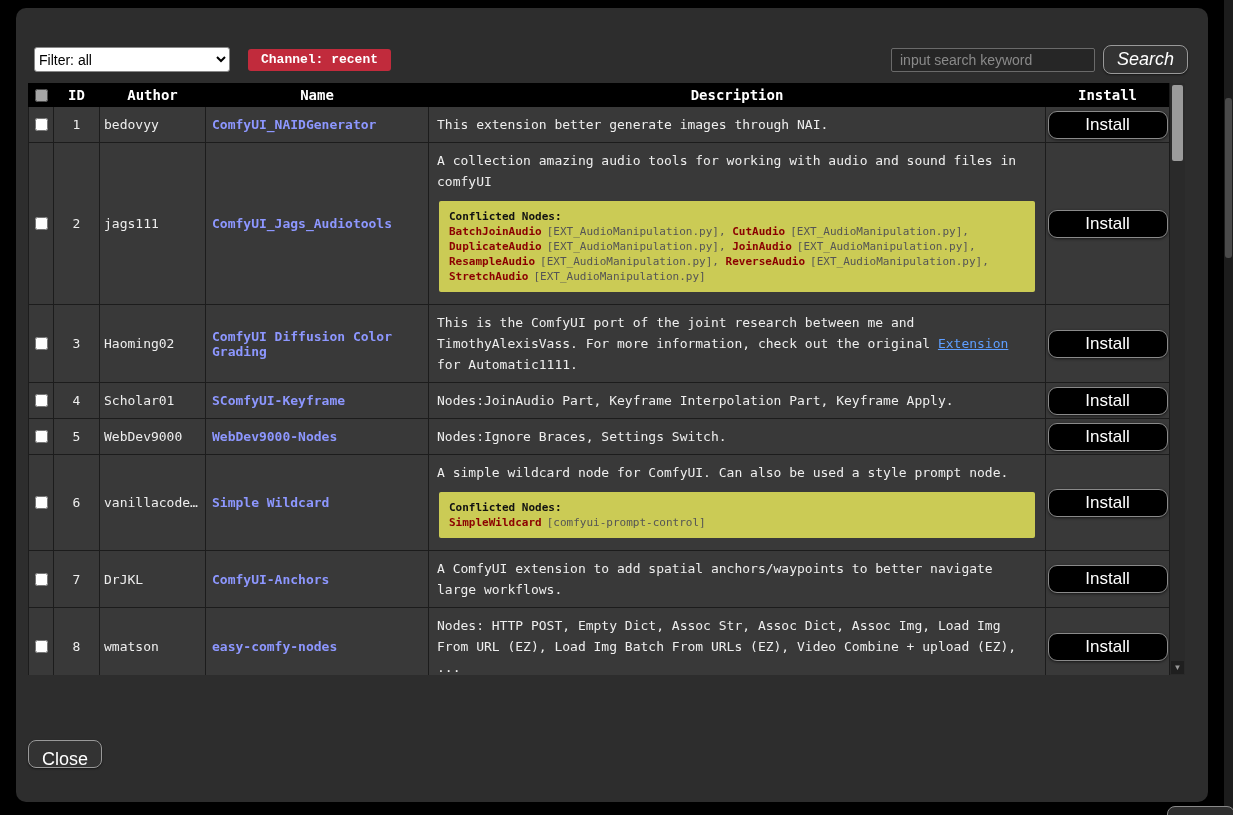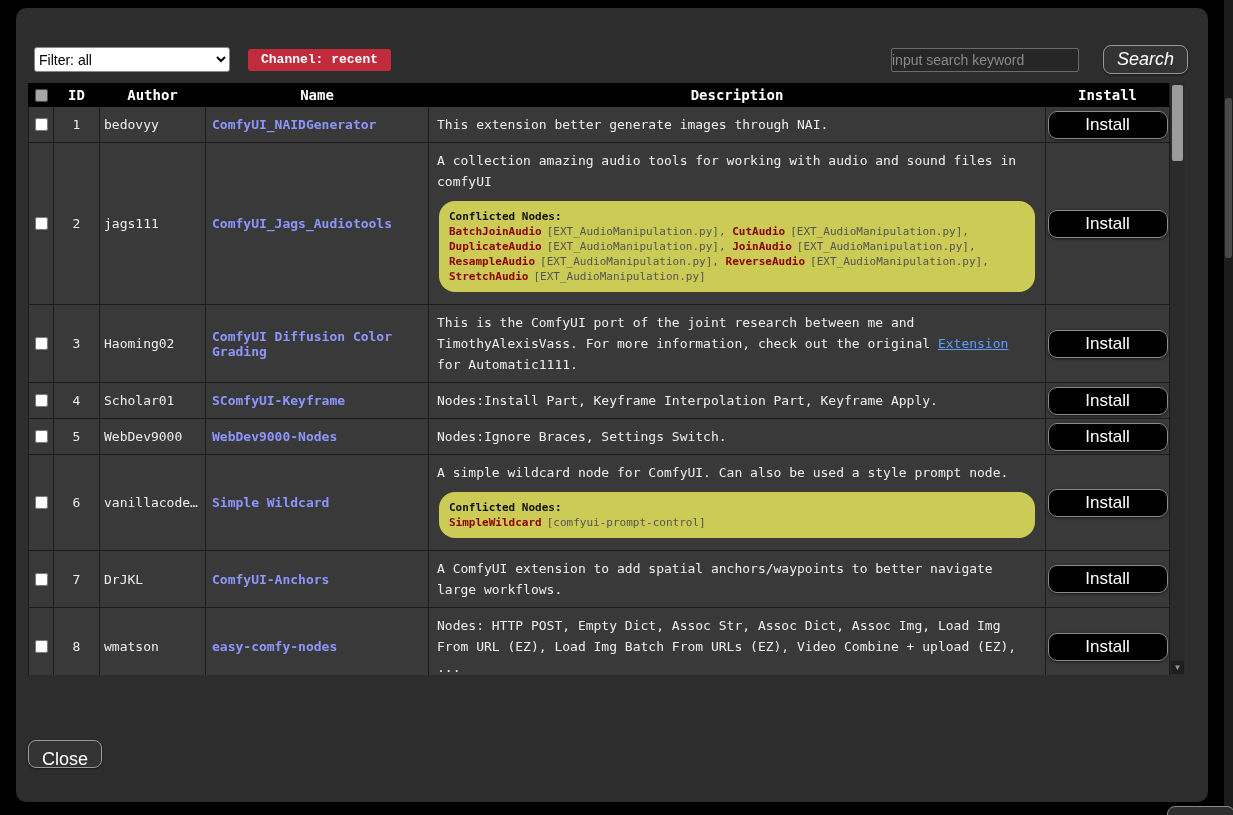--- a/index.html
+++ b/index.html
@@ -28,21 +28,21 @@
   }
   .channel-badge{
     position:absolute;left:232px;top:41px;height:22px;line-height:22px;
     padding:0 13px;background:var(--badge);color:#fff;
     font-family:Liberation Mono, monospace;
     font-weight:bold;font-size:13px;border-radius:3px;white-space:nowrap;
   }
   .search-input{
     position:absolute;left:875px;top:40px;width:186px;height:22px;
     background:#262626;border:1px solid #6a6a6a;color:#ddd;
-    font-size:14px;padding:0 0;border-radius:2px;
+    font-size:14px;padding:0 8px;border-radius:2px;
   }
   .search-input::placeholder{color:#8a8a8a;}
   .btn{
     background:#333;color:#fff;border:1px solid #999;border-radius:8px;
     font-family:"Liberation Sans","DejaVu Sans",sans-serif;cursor:pointer;
     box-shadow:0 1px 2px rgba(0,0,0,.5);
   }
   .search-btn{position:absolute;left:1087px;top:37px;height:29px;padding:0 13px;font-size:18px;font-style:italic;}
   .close-btn{position:absolute;left:12px;top:732px;height:28px;padding:8px 13px;font-size:18px;}
   
@@ -64,21 +64,21 @@
   .c-check{text-align:center;padding:0;}
   .c-check input{width:13px;height:13px;}
   th.c-check input{opacity:.65;}
   .c-id{text-align:center;color:#ddd;}
   .c-author{padding:7px 4px;overflow:hidden;white-space:nowrap;}
   .c-name{padding:7px 6px;}
   .name-link{color:var(--link);font-weight:bold;text-decoration:none;}
   .c-desc{padding:7px 8px;line-height:21px;}
   .inline-link{color:var(--inline-link);text-decoration:underline;}
   .conflict-box{
-    background:var(--conflict-bg);border-radius:16px;
+    background:var(--conflict-bg);border-radius:2px;
     padding:8px 10px;margin:9px 2px 5px 2px;
   }
   .conflict-title{color:#111;font-weight:bold;font-size:11px;line-height:15px;}
   .conflict-list{font-size:11px;line-height:15px;}
   .conflict-node{color:var(--conflict-node);font-weight:bold;}
   .conflict-ref{color:#555;margin-left:5px;}
   .c-install{text-align:center;}
   .install-btn{
     background:#000;color:#fff;border:1px solid #8a8a8a;border-radius:9px;
     font-size:17px;font-family:"Liberation Sans","DejaVu Sans",sans-serif;
@@ -171,21 +171,21 @@
               <div class="desc-text"><span>This is the ComfyUI port of the joint research between me and TimothyAlexisVass. For more information, check out the original </span><a class="inline-link" href="#">Extension</a><span> for Automatic1111.</span></div>
             </td>
             <td class="cell c-install"><button class="install-btn">Install</button></td>
           </tr>
           <tr>
             <td class="cell c-check"><input type="checkbox" style=""></td>
             <td class="cell c-id">4</td>
             <td class="cell c-author">Scholar01</td>
             <td class="cell c-name"><a class="name-link" href="#">SComfyUI-Keyframe</a></td>
             <td class="cell c-desc">
-              <div class="desc-text">Nodes:Install Part, Keyframe Interpolation Part, Keyframe Apply.</div>
+              <div class="desc-text">Nodes:JoinAudio Part, Keyframe Interpolation Part, Keyframe Apply.</div>
             </td>
             <td class="cell c-install"><button class="install-btn">Install</button></td>
           </tr>
           <tr>
             <td class="cell c-check"><input type="checkbox" style=""></td>
             <td class="cell c-id">5</td>
             <td class="cell c-author">WebDev9000</td>
             <td class="cell c-name"><a class="name-link" href="#">WebDev9000-Nodes</a></td>
             <td class="cell c-desc">
               <div class="desc-text">Nodes:Ignore Braces, Settings Switch.</div>

